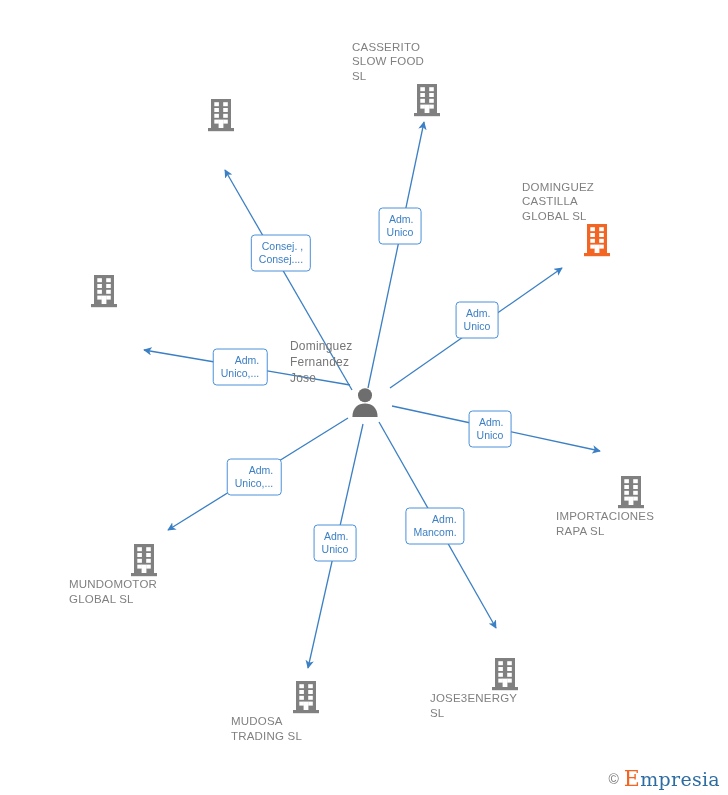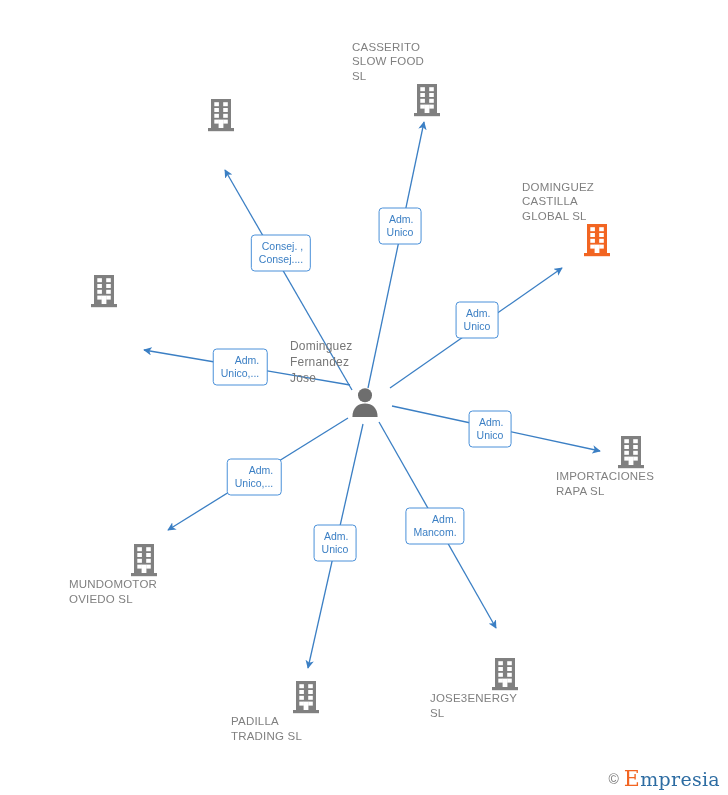--- a/index.html
+++ b/index.html
@@ -184,21 +184,21 @@
           <rect x="7.3" y="10" width="4.6" height="4.0" fill="#ffffff"></rect>
           <rect x="7.3" y="15.8" width="4.6" height="4.0" fill="#ffffff"></rect>
           <rect x="7.3" y="21.6" width="4.6" height="4.0" fill="#ffffff"></rect>
           <rect x="16.2" y="4.2" width="4.6" height="4.0" fill="#ffffff"></rect>
           <rect x="16.2" y="10" width="4.6" height="4.0" fill="#ffffff"></rect>
           <rect x="16.2" y="15.8" width="4.6" height="4.0" fill="#ffffff"></rect>
           <rect x="16.2" y="21.6" width="4.6" height="4.0" fill="#ffffff"></rect>
           <rect x="11.6" y="21.6" width="4.8" height="8.4" fill="#ffffff"></rect>
         </svg>
       </div>
-      <div class="node below" style="left: 631px; top: 432px;">
+      <div class="node below" style="left: 631px; top: 472px;">
         <svg width="28" height="34" viewBox="0 0 28 34" class="node-icon">
           <rect x="4" y="1" width="20" height="29" fill="#808080"></rect>
           <rect x="1" y="30" width="26" height="3.2" fill="#808080"></rect>
           <rect x="7.3" y="4.2" width="4.6" height="4.0" fill="#ffffff"></rect>
           <rect x="7.3" y="10" width="4.6" height="4.0" fill="#ffffff"></rect>
           <rect x="7.3" y="15.8" width="4.6" height="4.0" fill="#ffffff"></rect>
           <rect x="7.3" y="21.6" width="4.6" height="4.0" fill="#ffffff"></rect>
           <rect x="16.2" y="4.2" width="4.6" height="4.0" fill="#ffffff"></rect>
           <rect x="16.2" y="10" width="4.6" height="4.0" fill="#ffffff"></rect>
           <rect x="16.2" y="15.8" width="4.6" height="4.0" fill="#ffffff"></rect>
@@ -216,37 +216,37 @@
           <rect x="7.3" y="10" width="4.6" height="4.0" fill="#ffffff"></rect>
           <rect x="7.3" y="15.8" width="4.6" height="4.0" fill="#ffffff"></rect>
           <rect x="7.3" y="21.6" width="4.6" height="4.0" fill="#ffffff"></rect>
           <rect x="16.2" y="4.2" width="4.6" height="4.0" fill="#ffffff"></rect>
           <rect x="16.2" y="10" width="4.6" height="4.0" fill="#ffffff"></rect>
           <rect x="16.2" y="15.8" width="4.6" height="4.0" fill="#ffffff"></rect>
           <rect x="16.2" y="21.6" width="4.6" height="4.0" fill="#ffffff"></rect>
           <rect x="11.6" y="21.6" width="4.8" height="8.4" fill="#ffffff"></rect>
         </svg>
         <div class="node-label">MUNDOMOTOR
-OVIEDO SL</div>
+GLOBAL SL</div>
       </div>
       <div class="node below" style="left: 306px; top: 677px;">
         <svg width="28" height="34" viewBox="0 0 28 34" class="node-icon">
           <rect x="4" y="1" width="20" height="29" fill="#808080"></rect>
           <rect x="1" y="30" width="26" height="3.2" fill="#808080"></rect>
           <rect x="7.3" y="4.2" width="4.6" height="4.0" fill="#ffffff"></rect>
           <rect x="7.3" y="10" width="4.6" height="4.0" fill="#ffffff"></rect>
           <rect x="7.3" y="15.8" width="4.6" height="4.0" fill="#ffffff"></rect>
           <rect x="7.3" y="21.6" width="4.6" height="4.0" fill="#ffffff"></rect>
           <rect x="16.2" y="4.2" width="4.6" height="4.0" fill="#ffffff"></rect>
           <rect x="16.2" y="10" width="4.6" height="4.0" fill="#ffffff"></rect>
           <rect x="16.2" y="15.8" width="4.6" height="4.0" fill="#ffffff"></rect>
           <rect x="16.2" y="21.6" width="4.6" height="4.0" fill="#ffffff"></rect>
           <rect x="11.6" y="21.6" width="4.8" height="8.4" fill="#ffffff"></rect>
         </svg>
-        <div class="node-label">PADILLA
+        <div class="node-label">MUDOSA
 TRADING  SL</div>
       </div>
       <div class="node below" style="left: 505px; top: 654px;">
         <svg width="28" height="34" viewBox="0 0 28 34" class="node-icon">
           <rect x="4" y="1" width="20" height="29" fill="#808080"></rect>
           <rect x="1" y="30" width="26" height="3.2" fill="#808080"></rect>
           <rect x="7.3" y="4.2" width="4.6" height="4.0" fill="#ffffff"></rect>
           <rect x="7.3" y="10" width="4.6" height="4.0" fill="#ffffff"></rect>
           <rect x="7.3" y="15.8" width="4.6" height="4.0" fill="#ffffff"></rect>
           <rect x="7.3" y="21.6" width="4.6" height="4.0" fill="#ffffff"></rect>

